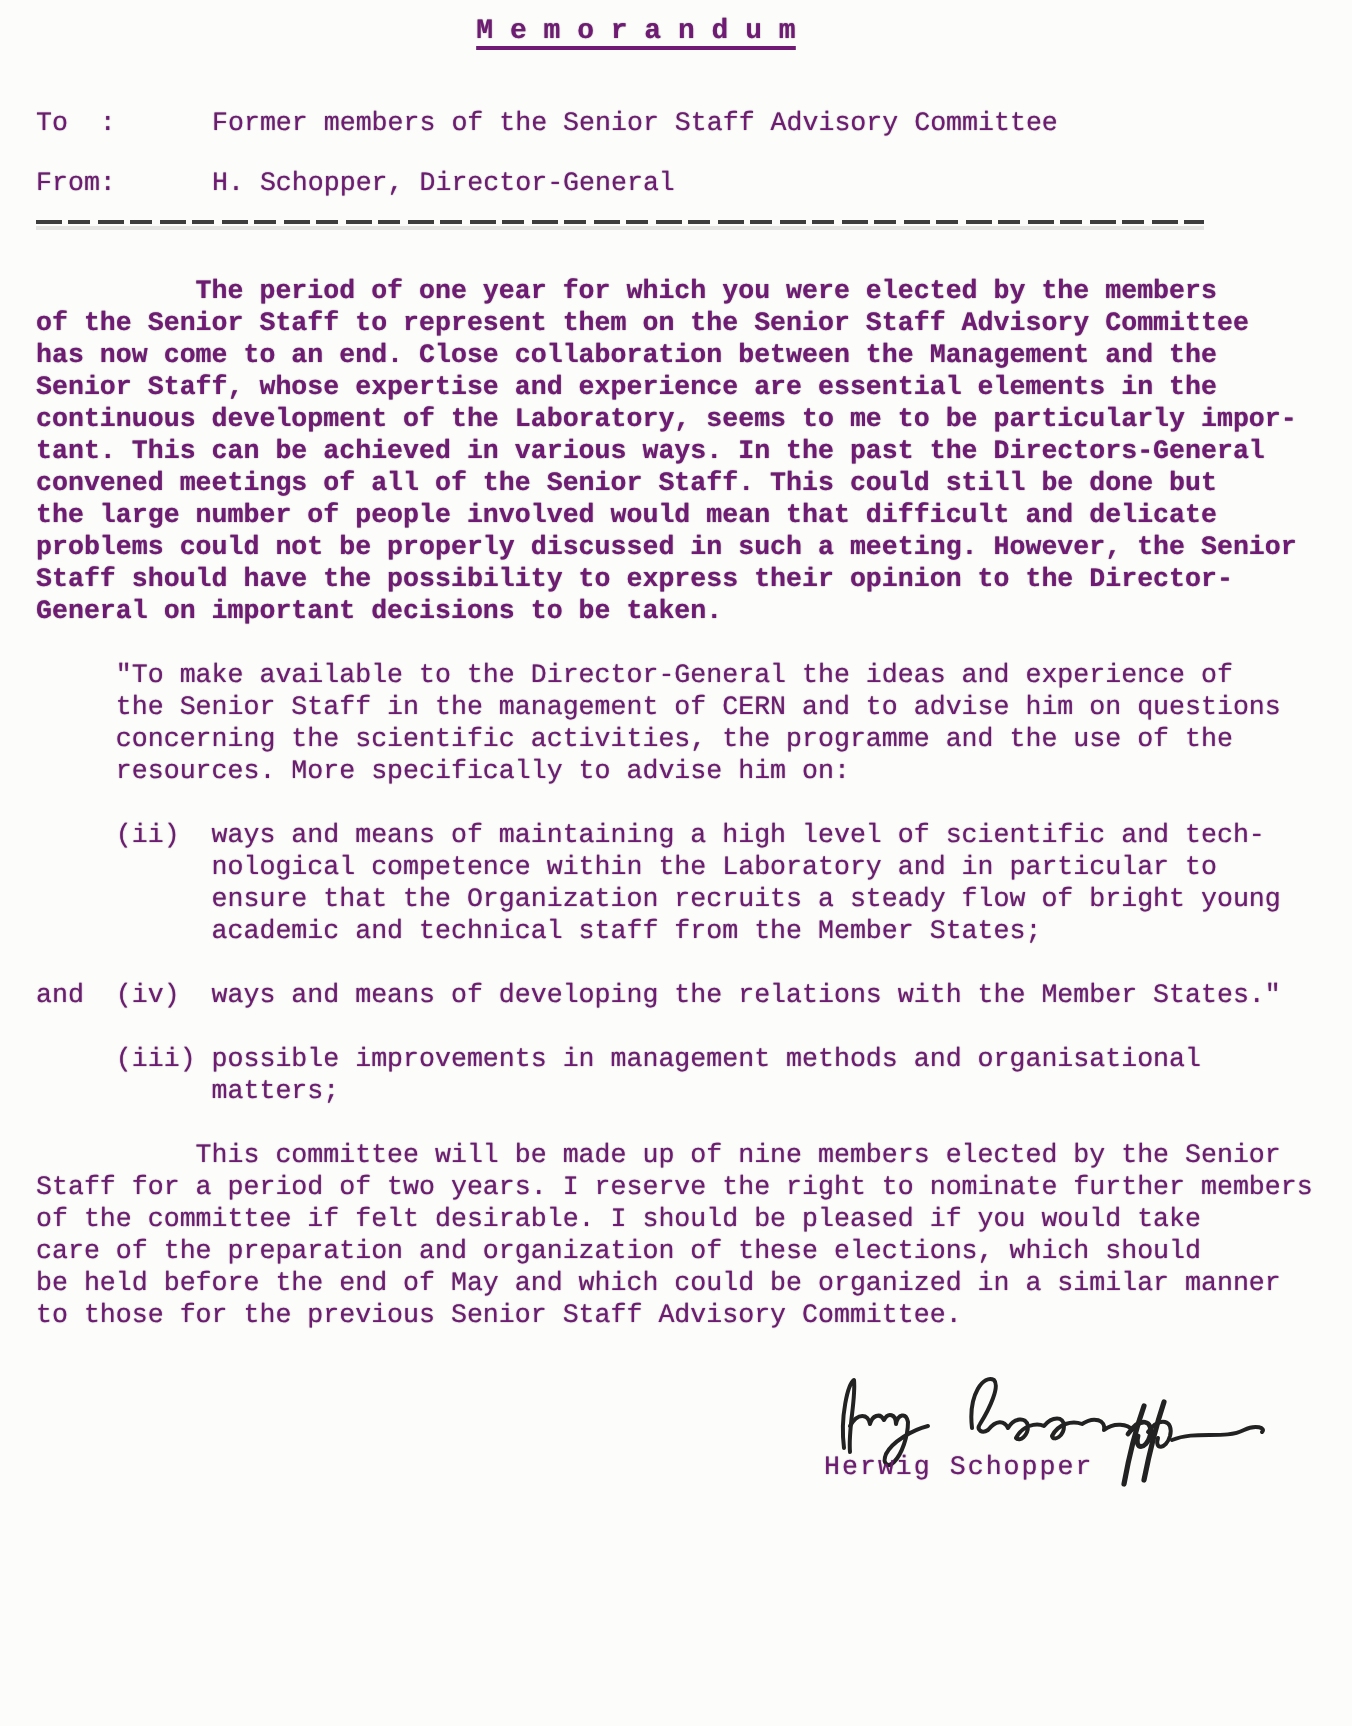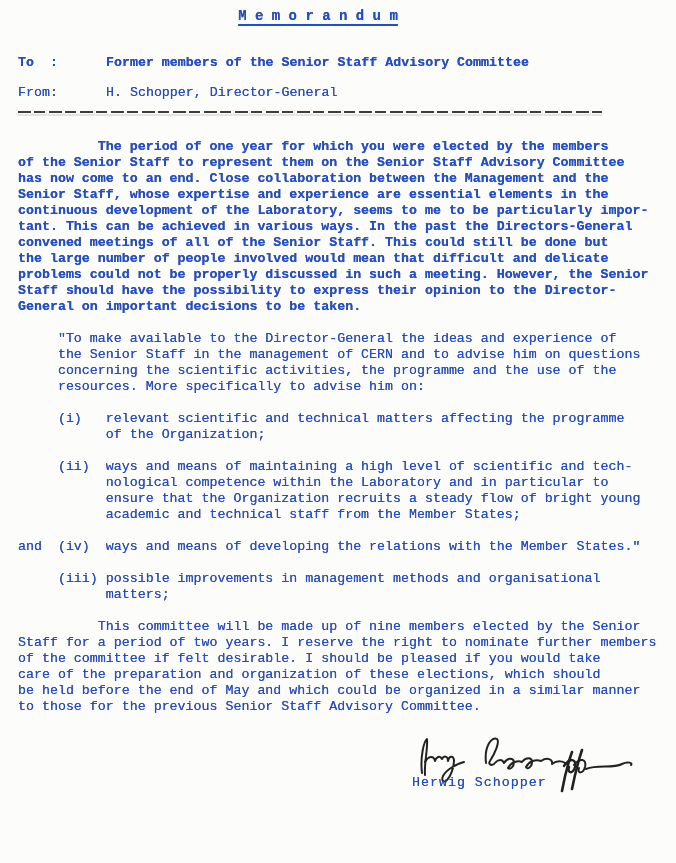--- a/index.html
+++ b/index.html
@@ -10,21 +10,21 @@
   .page {
     position: relative;
     width: 676px;
     height: 863px;
     margin: 0 auto;
     background: #fcfcfa;
     overflow: hidden;
     font-family: "Liberation Mono", "DejaVu Sans Mono", monospace;
     font-size: 13.3px;
     line-height: 16px;
-    color: #1d4ed8;
+    color: #701a75;
     text-shadow: 0 0 0.6px rgba(40,40,40,0.75);
     box-sizing: border-box;
     padding: 8px 10px 0 18px;
   }
   .title-row {
     text-align: center;
     margin-bottom: 30px;
   }
   .memo-title {
     display: inline-block;
@@ -39,21 +39,21 @@
   }
   .hdr-line {
     display: flex;
     white-space: pre;
   }
   .hdr-line .hdr-label {
     width: 88px;
     flex: 0 0 88px;
     white-space: pre;
   }
-  .hdr-line.to-line { margin-bottom: 14px; font-weight: bold; }
+  .hdr-line.to-line { margin-bottom: 14px; }
   .hdr-line.from-line { margin-bottom: 8px; }
   .divider {
     width: 584px;
     height: 2px;
     margin-top: 10px;
     background: repeating-linear-gradient(90deg,
       #3d3d3d 0px, #3d3d3d 13px,
       rgba(0,0,0,0) 13px, rgba(0,0,0,0) 16px,
       #3d3d3d 16px, #3d3d3d 27px,
       rgba(0,0,0,0) 27px, rgba(0,0,0,0) 31px);
@@ -117,22 +117,20 @@
 problems could not be properly discussed in such a meeting. However, the Senior
 Staff should have the possibility to express their opinion to the Director-
 General on important decisions to be taken.</div>
 
 
   <div class="body-block">     "To make available to the Director-General the ideas and experience of
      the Senior Staff in the management of CERN and to advise him on questions
      concerning the scientific activities, the programme and the use of the
      resources. More specifically to advise him on:</div>
 
-  <div class="body-block">     (i)   relevant scientific and technical matters affecting the programme
-           of the Organization;</div>
 
   <div class="body-block">     (ii)  ways and means of maintaining a high level of scientific and tech-
            nological competence within the Laboratory and in particular to
            ensure that the Organization recruits a steady flow of bright young
            academic and technical staff from the Member States;</div>
 
   <div class="body-block">and  (iv)  ways and means of developing the relations with the Member States."</div>
 
   <div class="body-block">     (iii) possible improvements in management methods and organisational
            matters;</div>

